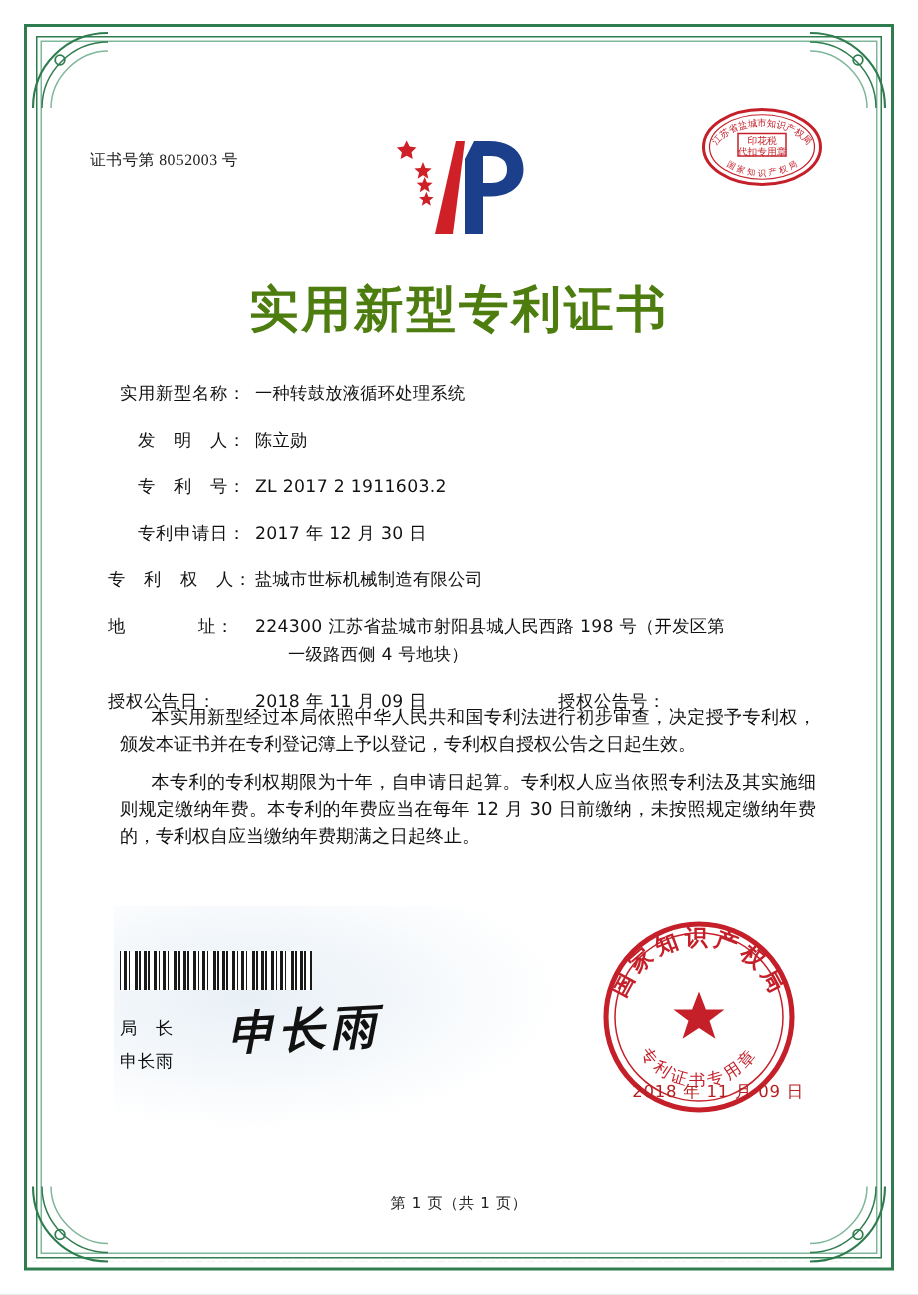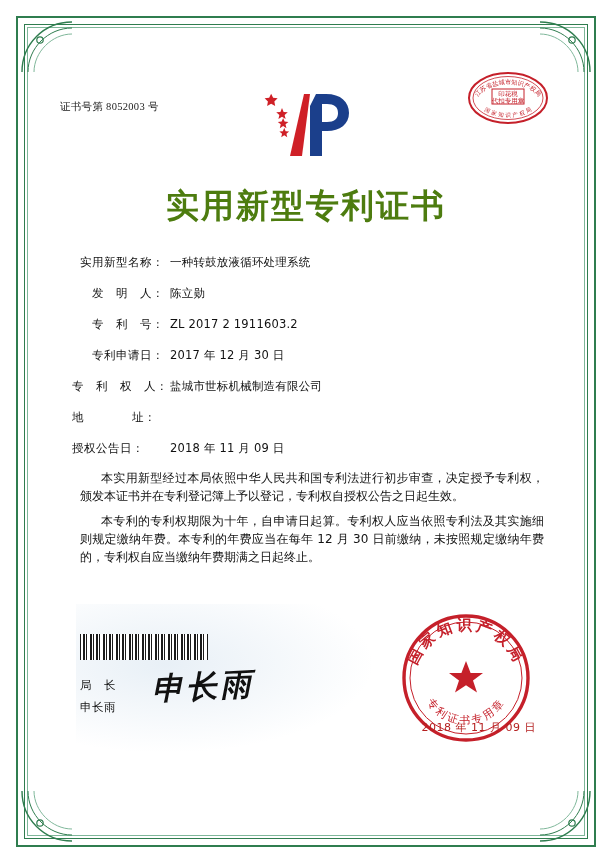--- a/index.html
+++ b/index.html
@@ -374,29 +374,34 @@
         <span class="field-value">2017 年 12 月 30 日</span>
       </div>
 
       <div class="field-row">
         <span class="field-label w5">专　利　权　人：</span>
         <span class="field-value">盐城市世标机械制造有限公司</span>
       </div>
 
       <div class="field-row">
         <span class="field-label w5">地　　　　址：</span>
+        <span class="field-value">
+          <span>224300  江苏省盐城市射阳县城人民西路 198 号（开发区第</span>
+          <span class="sub">一级路西侧 4 号地块）</span>
+        </span>
       </div>
 
       <div class="field-row two-col">
         <div class="pair" style="width:100%">
           <div class="left">
             <span class="field-label" style="width:92px">授权公告日：</span>
             <span class="field-value">2018 年 11 月 09 日</span>
           </div>
           <div class="right">
+            <span class="field-label">授权公告号：</span>
           </div>
         </div>
       </div>
 
     </div>
 
     <div class="paragraphs">
       <p>本实用新型经过本局依照中华人民共和国专利法进行初步审查，决定授予专利权，颁发本证书并在专利登记簿上予以登记，专利权自授权公告之日起生效。</p>
       <p>本专利的专利权期限为十年，自申请日起算。专利权人应当依照专利法及其实施细则规定缴纳年费。本专利的年费应当在每年 12 月 30 日前缴纳，未按照规定缴纳年费的，专利权自应当缴纳年费期满之日起终止。</p>
     </div>
@@ -425,15 +430,16 @@
           <textPath href="#sealBottom" startOffset="50%" text-anchor="middle">专利证书专用章</textPath>
         </text>
         <g transform="translate(66,66)">
           <polygon points="0,-17 4.6,-5 17,-5 7,2.5 11,14.5 0,7.3 -11,14.5 -7,2.5 -17,-5 -4.6,-5" fill="#c5202a"></polygon>
         </g>
       </svg>
     </div>
 
     <div class="seal-date">2018 年 11 月 09 日</div>
 
+    <div class="page-footer">第 1 页（共 1 页）</div>
 
   </div>
 </div>
 
 </body></html>

